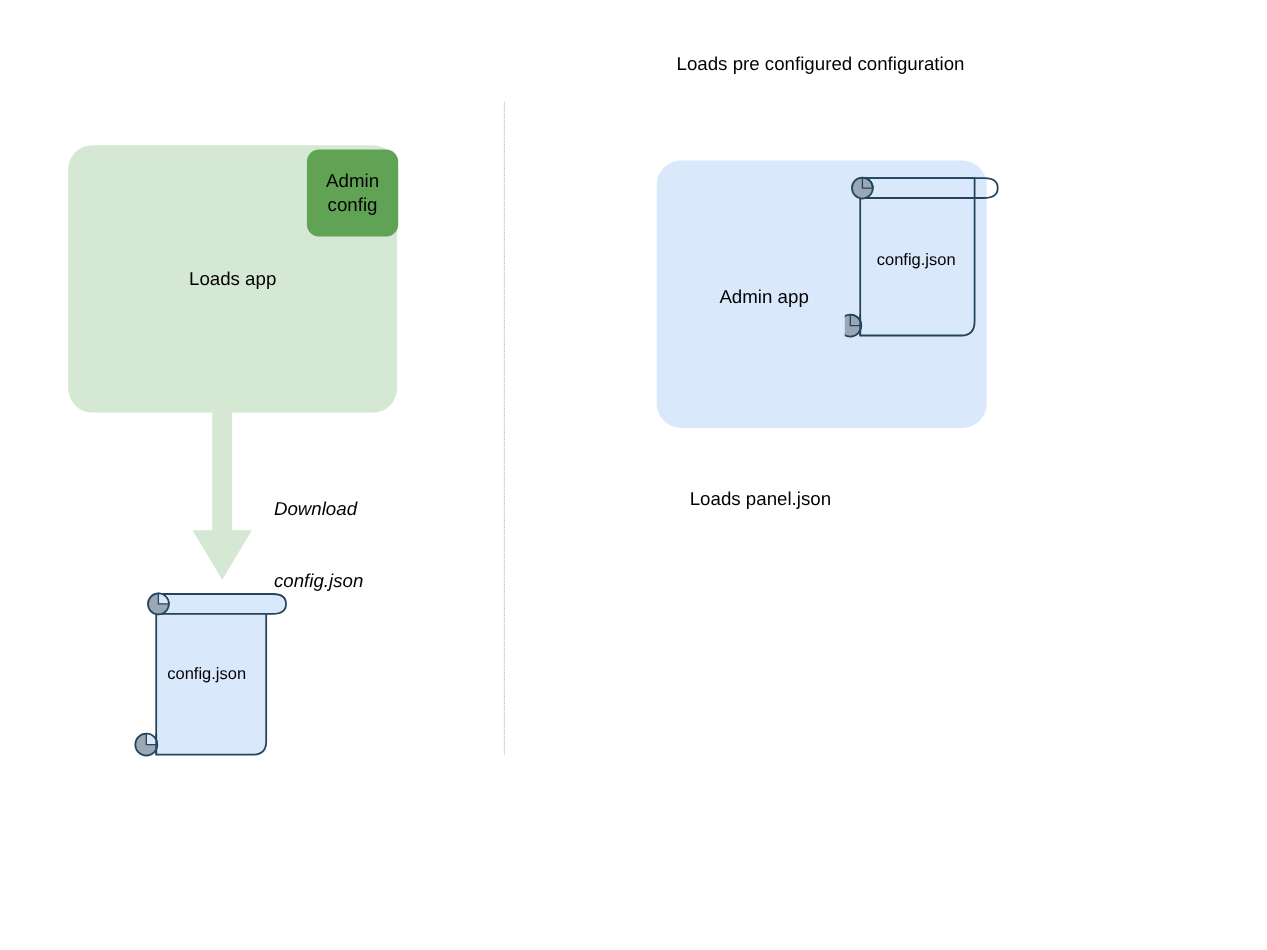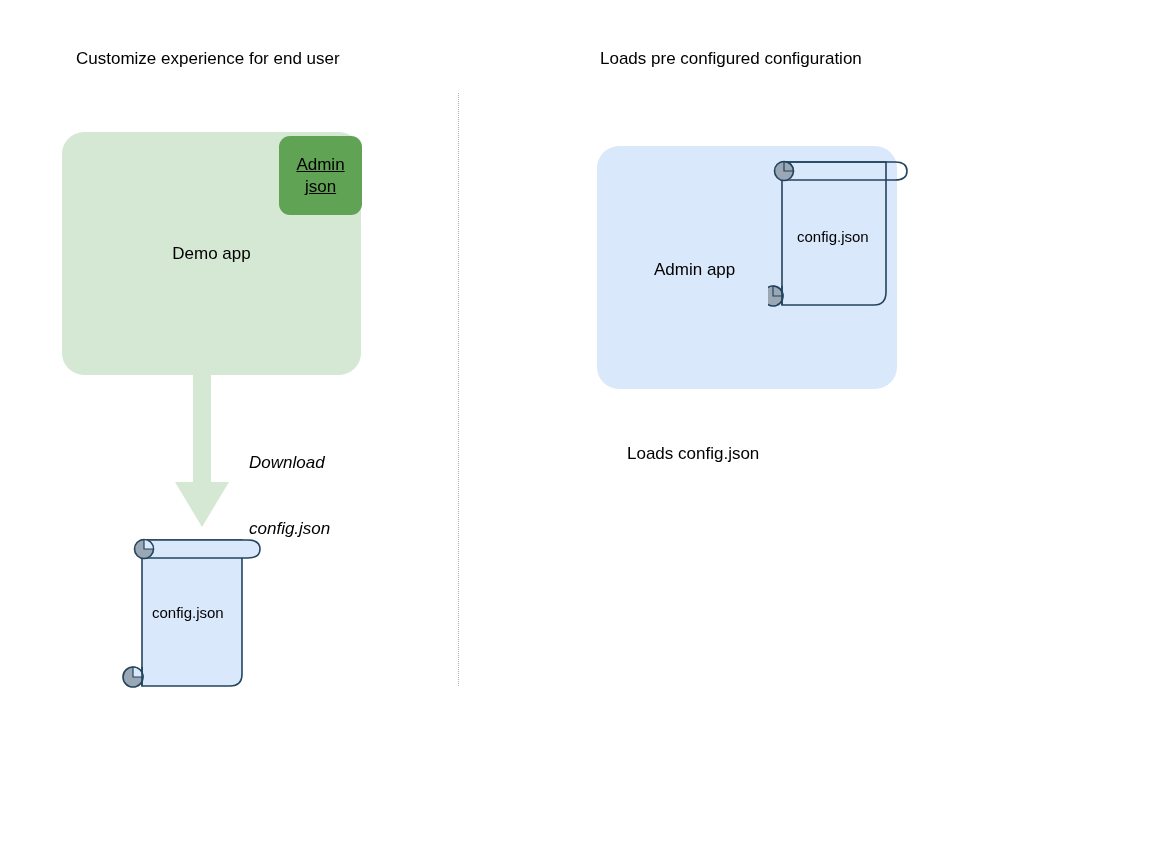--- a/index.html
+++ b/index.html
@@ -27,21 +27,21 @@
     line-height: 22px;
     color: #000000;
     white-space: pre;
   }
   .title {
     font-size: 17px;
   }
 
   
   #title-left  { left: 76px;  top: 48px; }
-  #title-right { left: 600px; top: 48px; }
+  #title-right { left: 615px; top: 48px; }
 
   .admin-app-box {
     position: absolute;
     left: 62px;
     top: 132px;
     width: 299px;
     height: 243px;
     background: #d5e8d4;
     border-radius: 22px;
   }
@@ -65,21 +65,20 @@
     display: flex;
     align-items: center;
     justify-content: center;
     flex-direction: column;
   }
   .admin-panel-text {
     font-size: 17px;
     line-height: 22px;
     text-align: left;
     color: #000000;
-    text-decoration: underline;
   }
 
   .arrow-svg {
     position: absolute;
     left: 175px;
     top: 370px;
     width: 64px;
     height: 162px;
   }
   .arrow-label {
@@ -137,32 +136,31 @@
     width: 0;
     height: 593px;
     border-left: 1px dotted #b0b0b0;
   }
 </style>
 </head>
 <body>
 
 <div class="canvas">
 
-  <div class="label title" id="title-left">Customize experience for end user</div>
 
   <div class="label title" id="title-right">Loads pre configured configuration</div>
 
   <div class="divider"></div>
 
   <div class="admin-app-box"></div>
-  <div class="admin-app-text">Demo app</div>
+  <div class="admin-app-text">Loads app</div>
 
   <div class="admin-panel-box">
     <div class="admin-panel-text">Admin</div>
-    <div class="admin-panel-text">json</div>
+    <div class="admin-panel-text">config</div>
   </div>
 
   <svg class="arrow-svg" viewBox="0 0 64 162">
     <polygon points="18,0 36,0 36,112 54,112 27,157 0,112 18,112" fill="#d5e8d4"></polygon>
   </svg>
   <div class="label arrow-label">
     <div>Download</div>
     <div>config.json</div>
   </div>
 
@@ -208,15 +206,15 @@
              L 14 30
              Z" fill="none" stroke="#23445d" stroke-width="1.6"></path>
     <circle cx="16" cy="21" r="9.5" fill="#9aa7b5" stroke="#23445d" stroke-width="1.6"></circle>
     <path d="M 16 21 L 25.5 21 A 9.5 9.5 0 0 0 16 11.5 Z" fill="none" stroke="#23445d" stroke-width="1.2"></path>
     <circle cx="5" cy="146" r="10" fill="#9aa7b5" stroke="#23445d" stroke-width="1.6"></circle>
     <path d="M 5 146 L 15 146 A 10 10 0 0 0 5 136 Z" fill="none" stroke="#23445d" stroke-width="1.2"></path>
     <line x1="14" y1="136" x2="14" y2="155" stroke="#23445d" stroke-width="1.6"></line>
   </svg>
   <div class="scroll-text" id="scroll-right-text">config.json</div>
 
-  <div class="label loads-label">Loads config.json</div>
+  <div class="label loads-label">Loads panel.json</div>
 
 </div>
 
 </body></html>

